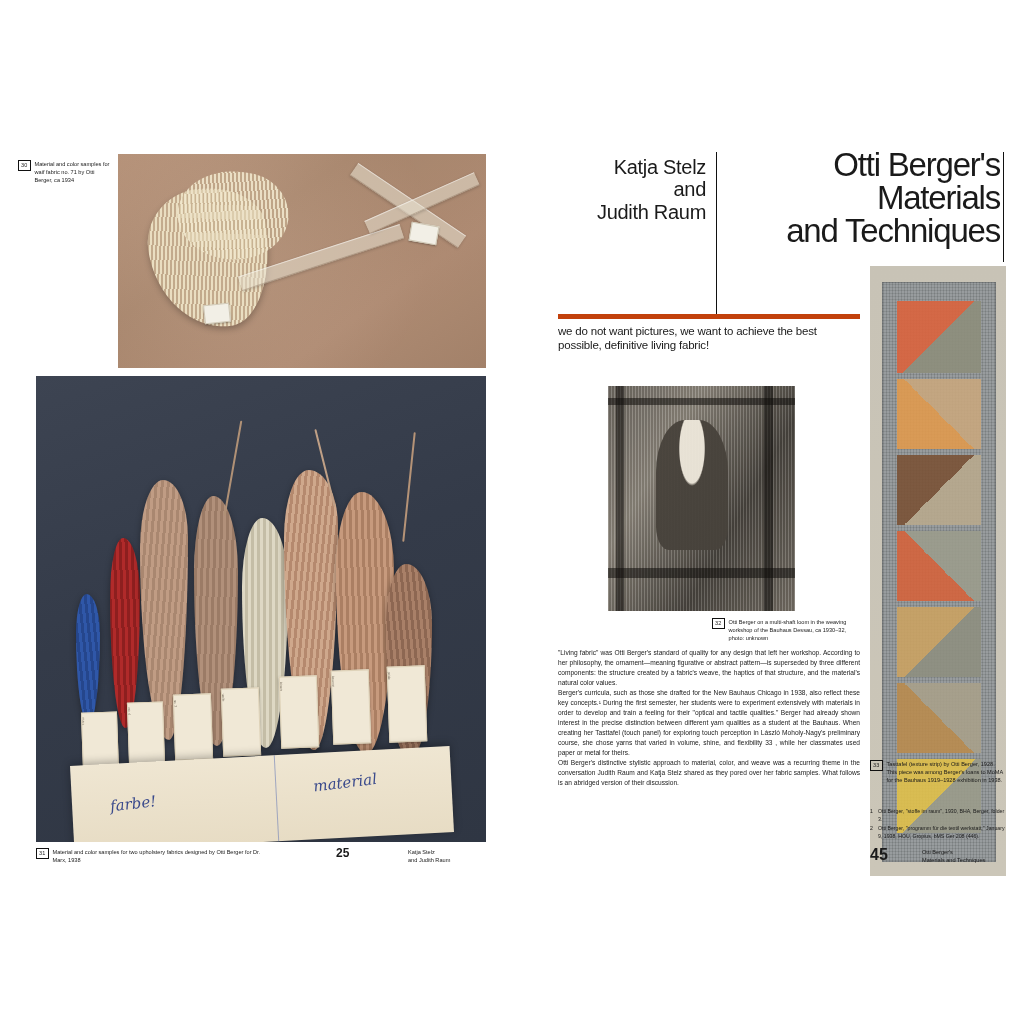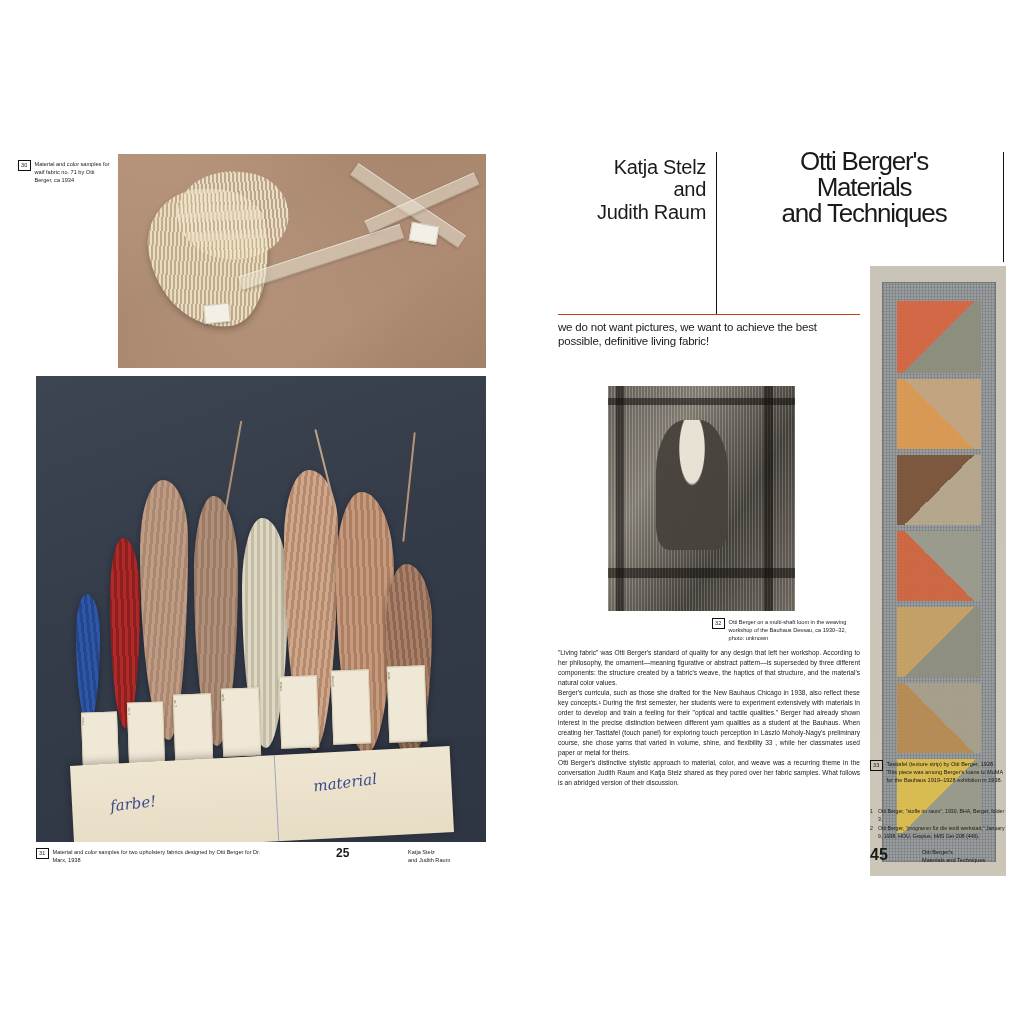--- a/index.html
+++ b/index.html
@@ -224,35 +224,35 @@
     top: 4px;
     width: 1px;
     height: 110px;
     background: #111;
   }
   .title {
     position: absolute;
     left: 188px;
     top: 0px;
     width: 272px;
-    font-size: 26px;
+    font-size: 33px;
     line-height: 1.0;
     letter-spacing: -1.2px;
-    text-align: center;
+    text-align: right;
   }
 
   .pullquote {
     position: absolute;
     left: 18px;
     top: 166px;
     width: 302px;
     font-size: 11.5px;
     line-height: 1.22;
     letter-spacing: -0.2px;
-    border-top: 1px solid #c2410c;
+    border-top: 5px solid #c2410c;
     padding-top: 5px;
   }
 
   .photo-loom {
     position: absolute;
     left: 68px;
     top: 238px;
     width: 187px;
     height: 225px;
     background: linear-gradient(120deg, #6f6a63 0%, #8c867c 30%, #4c4842 65%, #767067 100%);

